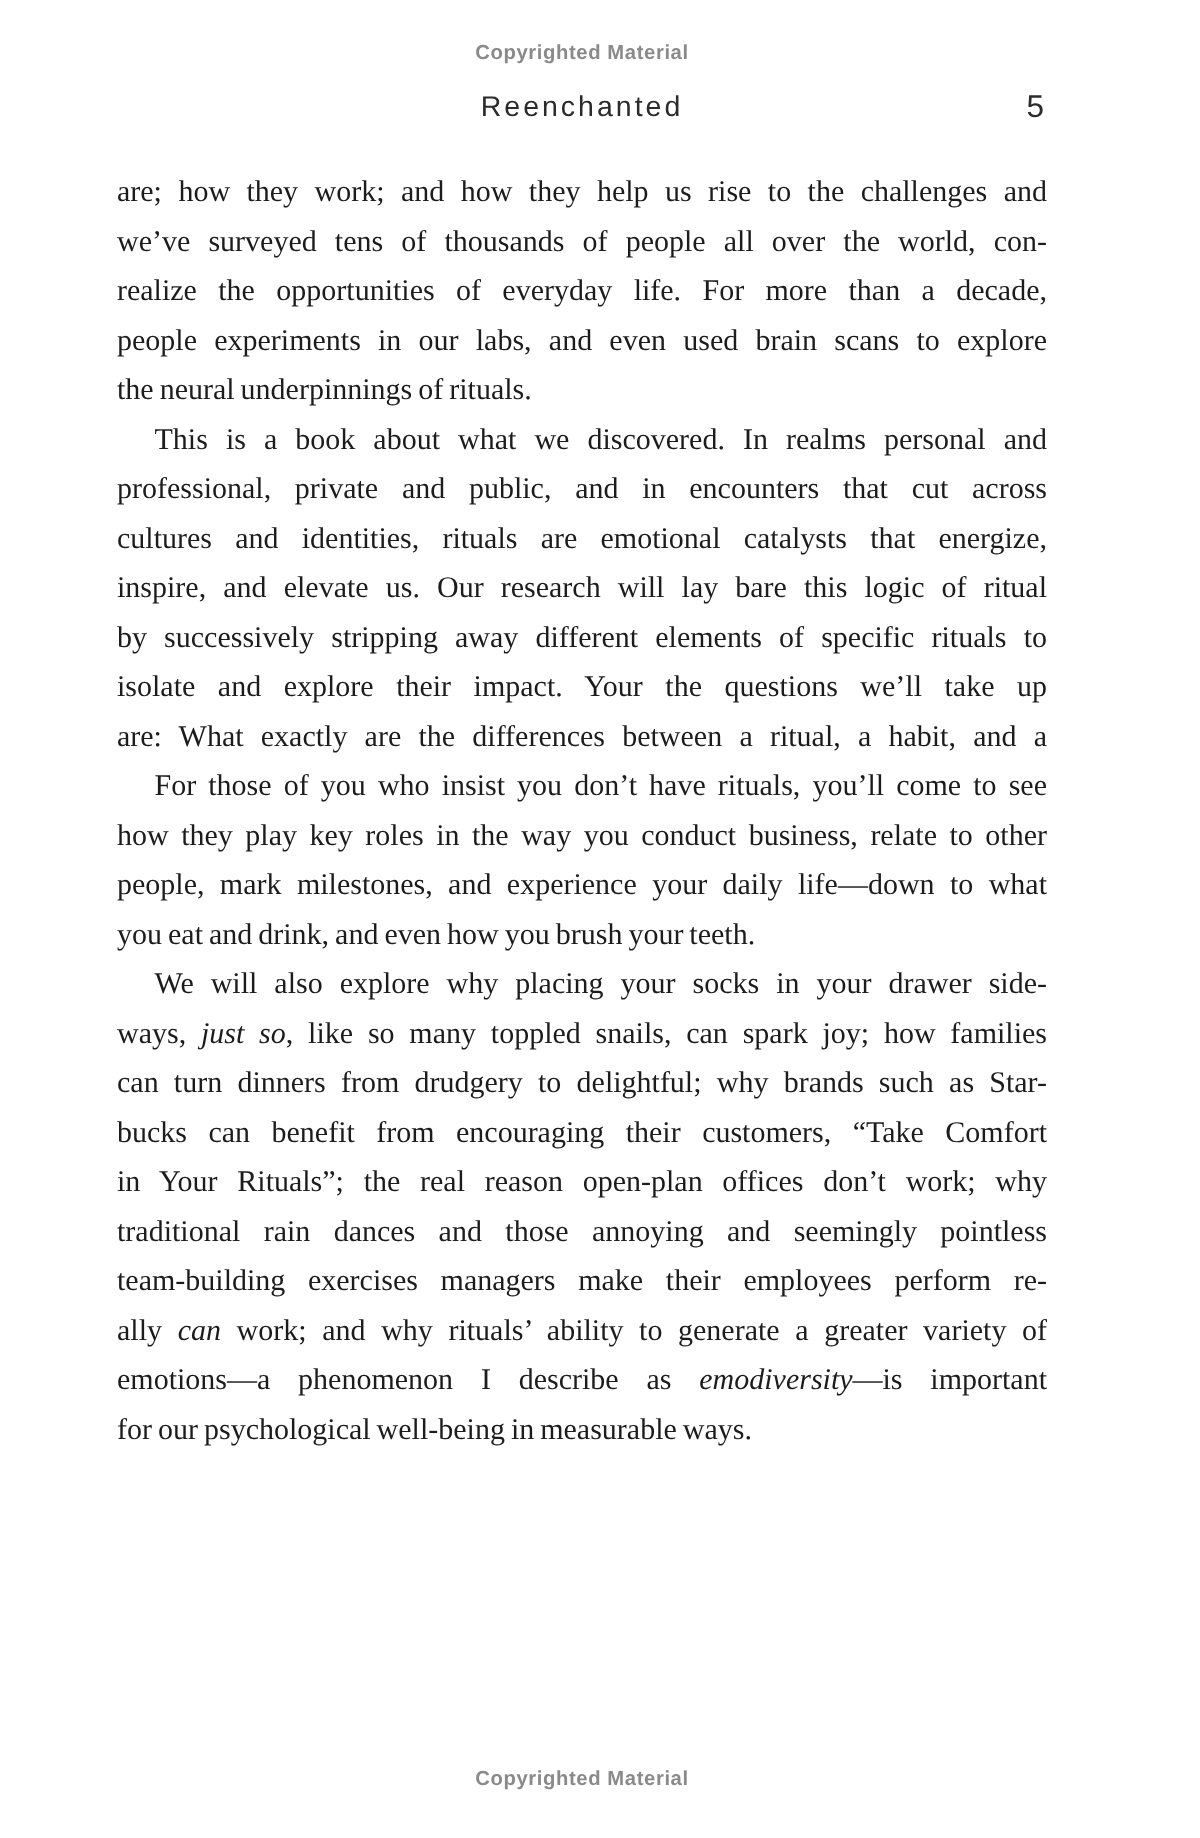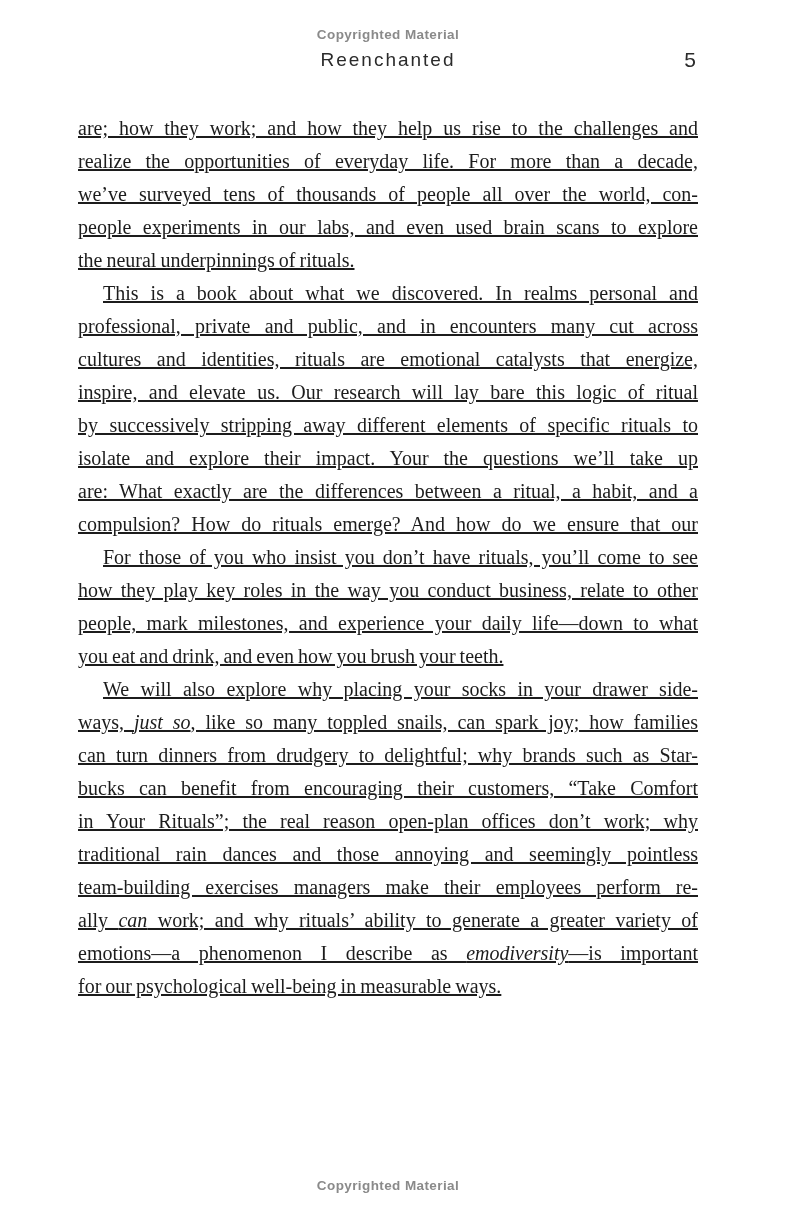--- a/index.html
+++ b/index.html
@@ -21,21 +21,21 @@
     font-weight: 700;
     font-size: 13.5px;
     letter-spacing: 0.4px;
     color: var(--notice-color, #8a8a8a);
   }
   .notice.top { top: 27px; }
   .notice.bottom { top: 1178px; }
   .running-header {
     position: absolute;
     left: 78px;
-    top: 49px;
+    top: 61px;
     width: 620px;
     height: 26px;
   }
   .running-title {
     position: absolute;
     left: 0; right: 0;
     text-align: center;
     font-family: "Liberation Sans", sans-serif;
     font-weight: 400;
     font-size: 19px;
@@ -58,21 +58,20 @@
     width: 620px;
     font-size: 20px;
     line-height: 33px;
     color: var(--text-color, #1c1c1c);
     word-spacing: -1px;
   }
   .paragraph { margin: 0; }
   .line {
     text-align: justify;
     text-align-last: justify;
-    text-decoration: underline;
   }
   .line.no-just {
     text-align-last: left;
   }
   .line.indent {
     text-indent: 25px;
   }
   .line i { font-style: italic; }
 </style>
 </head>
@@ -82,34 +81,33 @@
   <div class="notice top">Copyrighted Material</div>
 
   <div class="running-header">
     <span class="running-title">Reenchanted</span>
     <span class="page-number">5</span>
   </div>
 
   <div class="body-text">
       <div class="paragraph">
         <div class="line">are; how they work; and how they help us rise to the challenges and</div>
+        <div class="line">we’ve surveyed tens of thousands of people all over the world, con-</div>
         <div class="line">realize the opportunities of everyday life. For more than a decade,</div>
-        <div class="line">we’ve surveyed tens of thousands of people all over the world, con-</div>
         <div class="line">people experiments in our labs, and even used brain scans to explore</div>
         <div class="line no-just">the neural underpinnings of rituals.</div>
       </div>
       <div class="paragraph">
         <div class="line indent">This is a book about what we discovered. In realms personal and</div>
-        <div class="line">professional, private and public, and in encounters many cut across</div>
+        <div class="line">professional, private and public, and in encounters that cut across</div>
         <div class="line">cultures and identities, rituals are emotional catalysts that energize,</div>
         <div class="line">inspire, and elevate us. Our research will lay bare this logic of ritual</div>
         <div class="line">by successively stripping away different elements of specific rituals to</div>
         <div class="line">isolate and explore their impact. Your the questions we’ll take up</div>
         <div class="line">are: What exactly are the differences between a ritual, a habit, and a</div>
-        <div class="line">compulsion? How do rituals emerge? And how do we ensure that our</div>
       </div>
       <div class="paragraph">
         <div class="line indent">For those of you who insist you don’t have rituals, you’ll come to see</div>
         <div class="line">how they play key roles in the way you conduct business, relate to other</div>
         <div class="line">people, mark milestones, and experience your daily life—down to what</div>
         <div class="line no-just">you eat and drink, and even how you brush your teeth.</div>
       </div>
       <div class="paragraph">
         <div class="line indent">We will also explore why placing your socks in your drawer side-</div>
         <div class="line">ways, <i>just so</i>, like so many toppled snails, can spark joy; how families</div>

